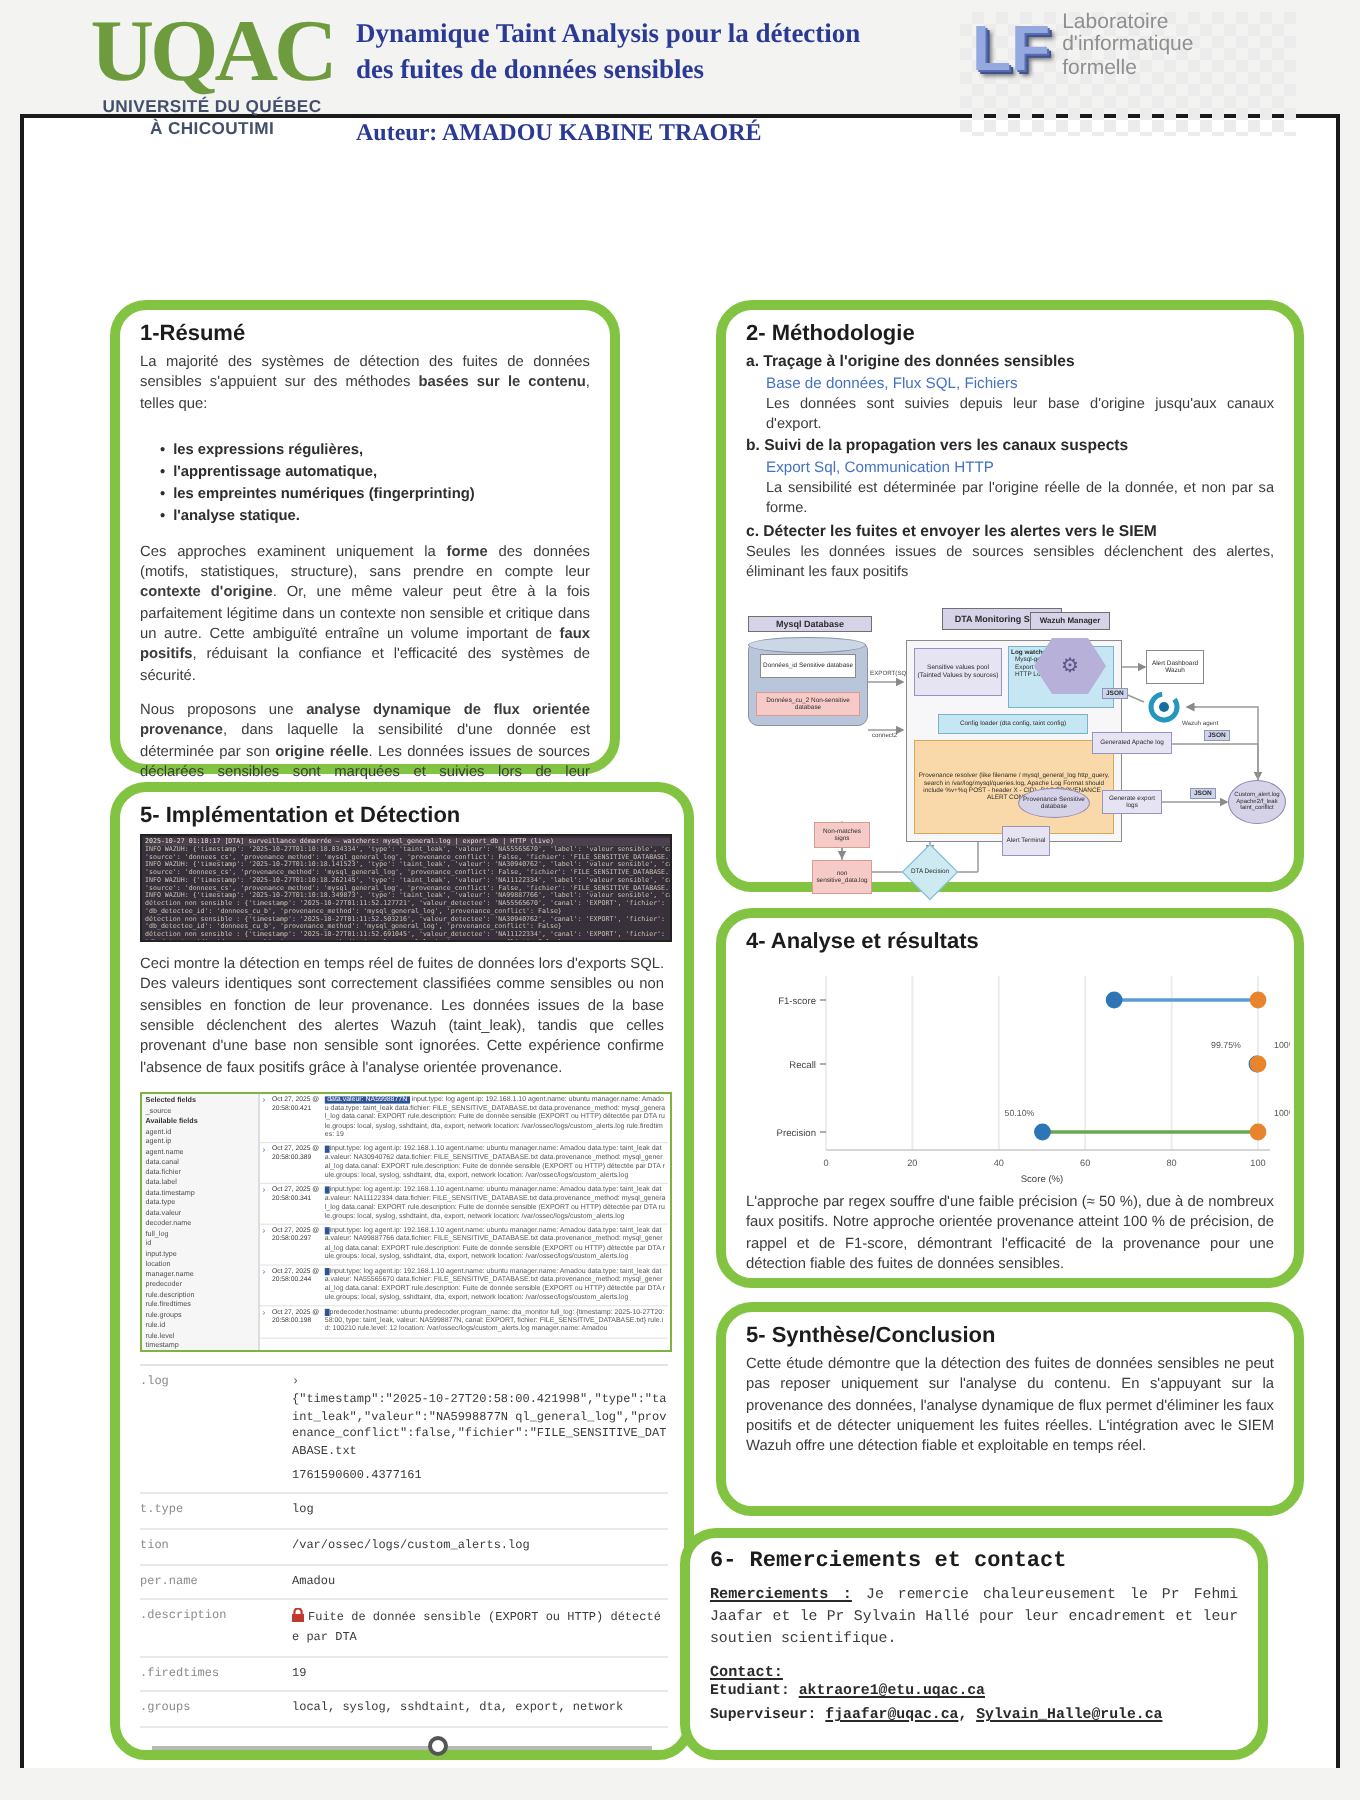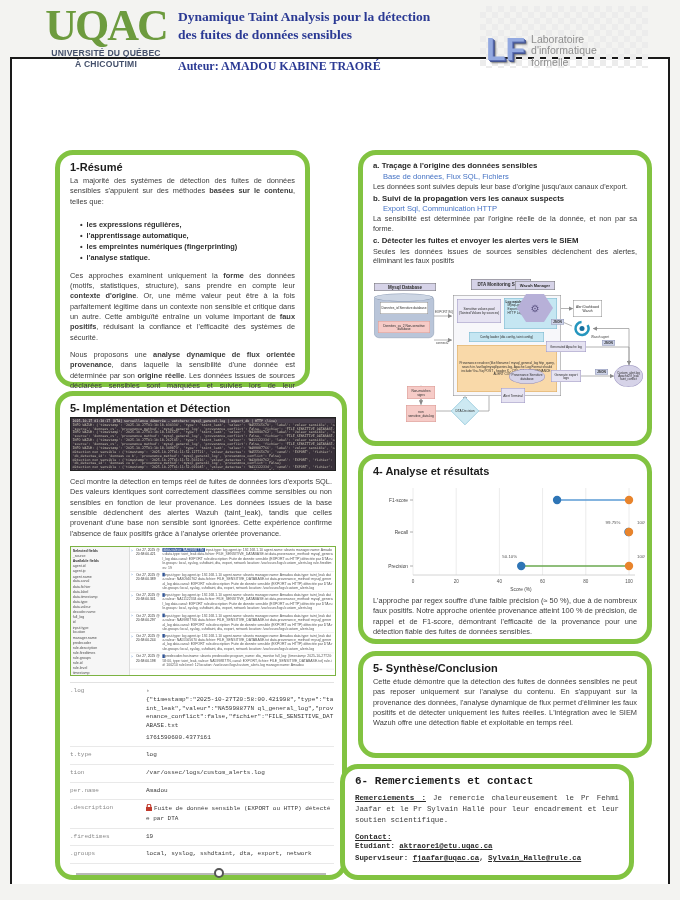--- a/index.html
+++ b/index.html
@@ -6,21 +6,21 @@
   body{width:680px;height:900px;position:relative;background:#f3f3f1;font-family:"Liberation Sans",sans-serif;overflow:hidden;}
   .poster{position:absolute;left:10px;top:57px;width:660px;height:827px;background:#fff;border-top:2px solid #1a1a1a;border-left:2px solid #1a1a1a;border-right:2px solid #1a1a1a;box-sizing:border-box;}
 
   
   .uqac{position:absolute;left:36px;top:4px;width:140px;text-align:center;}
   .uqac .mark{font-family:"Liberation Serif",serif;font-weight:700;font-size:44px;line-height:44px;color:#6d9b3e;letter-spacing:-2px;}
   .uqac .sub{font-size:8.6px;font-weight:700;color:#44506b;letter-spacing:.2px;line-height:1.25;}
   .ptitle{position:absolute;left:178px;top:8px;width:290px;text-align:left;font-family:"Liberation Serif",serif;font-weight:700;color:#2b3a94;}
   .ptitle .t{font-size:13.5px;line-height:1.3;}
   .ptitle .a{font-size:12px;margin-top:16px;}
-  .lif{position:absolute;left:480px;top:6px;width:168px;height:62px;display:flex;align-items:flex-end;gap:6px;
+  .lif{position:absolute;left:480px;top:6px;width:168px;height:62px;display:flex;align-items:flex-start;gap:6px;
        background-image:linear-gradient(45deg,#ececec 25%,transparent 25%,transparent 75%,#ececec 75%),linear-gradient(45deg,#ececec 25%,transparent 25%,transparent 75%,#ececec 75%);
        background-size:12px 12px;background-position:0 0,6px 6px;}
   .lif .glyph{font-weight:700;font-size:32px;color:#93a9e0;text-shadow:1px 1px 0 #5a6db1,2px 2px 0 #41528f,3px 3px 2px #777;padding-left:6px;}
   .lif .txt{font-size:10.5px;color:#8f8f8f;line-height:1.08;}
 
   
   .gbox{position:absolute;background:#fff;border:5px solid #82c341;border-radius:18px;padding:6px 10px;box-sizing:border-box;}
   .gbox h2{margin:0 0 3px 0;font-size:11px;font-weight:700;color:#1c1c1c;}
   #box-resume{left:55px;top:150px;width:255px;height:237px;}
   #box-methodo{left:358px;top:150px;width:294px;height:296px;}
@@ -31,21 +31,21 @@
 
   .body-sm{font-size:7.4px;line-height:1.4;text-align:justify;color:#3c3c3c;margin:0 0 7px 0;}
   ul.blist{margin:12px 0 7px 10px;padding:0;list-style:none;}
   ul.blist li{font-size:7.4px;font-weight:700;color:#2e2e2e;line-height:1.5;}
   ul.blist li::before{content:"•";margin-right:4px;}
 
   
   .mhead{font-size:7.8px;font-weight:700;color:#2a2a2a;line-height:1.35;}
   .mblue{font-size:7.6px;color:#4472c4;margin-left:10px;line-height:1.35;}
   .mdesc{font-size:7.3px;color:#3c3c3c;line-height:1.35;text-align:justify;margin-bottom:2px;}
-  .ind{}
+  .ind{margin-left:10px;}
 
   
   .diagram{position:relative;width:272px;height:158px;overflow:hidden;margin-top:4px;}
   .dg-inner{position:absolute;left:0;top:0;width:544px;height:316px;transform:scale(.5);transform-origin:0 0;}
   .dg-inner svg.wires{position:absolute;left:0;top:0;z-index:0;}
   .node{position:absolute;box-sizing:border-box;font-size:7px;line-height:1.15;color:#2c2c2c;text-align:center;z-index:1;display:flex;align-items:center;justify-content:center;padding:2px;}
   .nd-head{background:#d6d3e8;border:1.5px solid #6f6f6f;font-weight:700;font-size:9px;}
   .nd-lav{background:#e6e3f2;border:1px solid #9a93c0;}
   .nd-cyan{background:#c5e6f2;border:1px solid #76b4cc;text-align:left;align-items:flex-start;justify-content:flex-start;}
   .nd-orange{background:#f9d9a9;border:1px solid #d8a75c;font-size:6.4px;}
@@ -134,20 +134,21 @@
       <li>les expressions régulières,</li>
       <li>l'apprentissage automatique,</li>
       <li>les empreintes numériques (fingerprinting)</li>
       <li>l'analyse statique.</li>
     </ul>
   <p class="body-sm"><span>Ces approches examinent uniquement la </span><b>forme</b><span> des données (motifs, statistiques, structure), sans prendre en compte leur </span><b>contexte d'origine</b><span>. Or, une même valeur peut être à la fois parfaitement légitime dans un contexte non sensible et critique dans un autre. Cette ambiguïté entraîne un volume important de </span><b>faux positifs</b><span>, réduisant la confiance et l'efficacité des systèmes de sécurité.</span></p>
   <p class="body-sm"><span>Nous proposons une </span><b>analyse dynamique de flux orientée provenance</b><span>, dans laquelle la sensibilité d'une donnée est déterminée par son </span><b>origine réelle</b><span>. Les données issues de sources déclarées sensibles sont marquées et suivies lors de leur propagation vers les fichiers et le réseau.</span></p>
 </div>
 
 <div class="gbox" id="box-methodo">
+  <h2>2- Méthodologie</h2>
   <div class="mhead">a. Traçage à l'origine des données sensibles</div>
   <div class="mblue">Base de données, Flux SQL, Fichiers</div>
   <div class="mdesc ind">Les données sont suivies depuis leur base d'origine jusqu'aux canaux d'export.</div>
   <div class="mhead">b. Suivi de la propagation vers les canaux suspects</div>
   <div class="mblue">Export Sql, Communication HTTP</div>
   <div class="mdesc ind">La sensibilité est déterminée par l'origine réelle de la donnée, et non par sa forme.</div>
   <div class="mhead">c.  Détecter les fuites et envoyer les alertes vers le SIEM</div>
   <div class="mdesc">Seules les données issues de sources sensibles déclenchent des alertes, éliminant les faux positifs</div>
 
   <div class="diagram">

